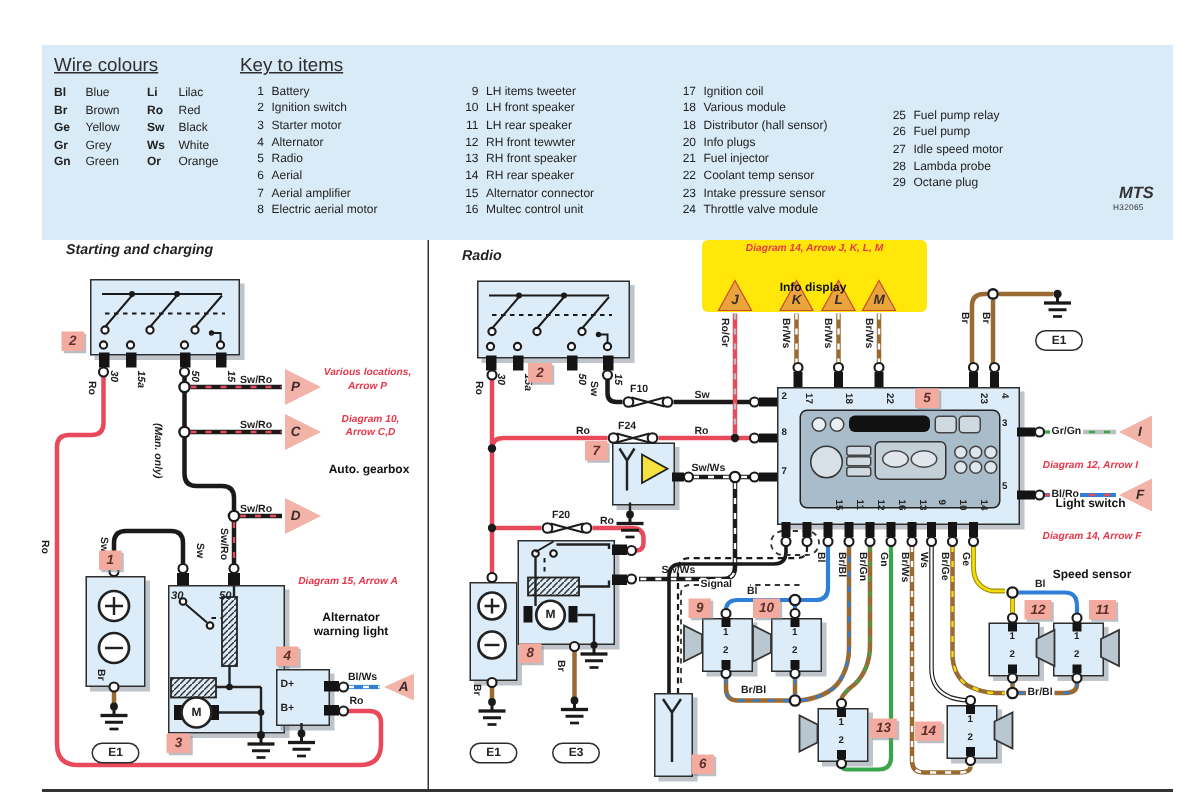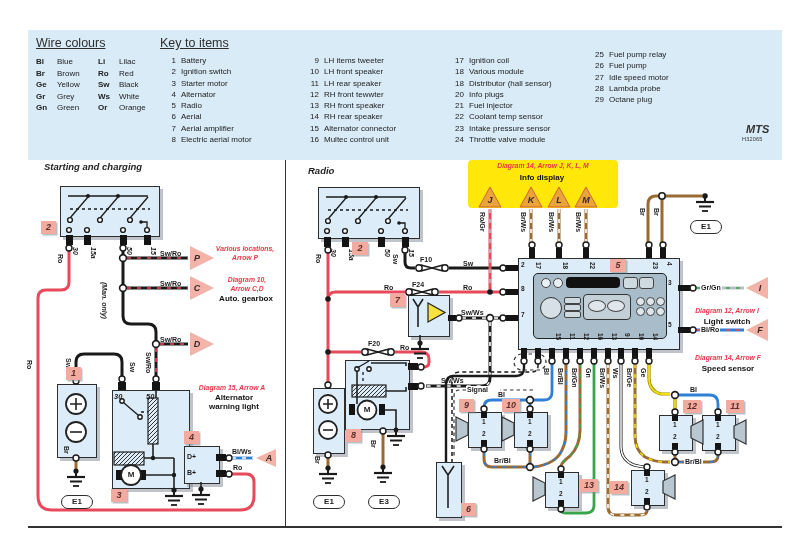--- a/index.html
+++ b/index.html
@@ -26,21 +26,21 @@
 .wlb{background:#fff;padding:0 1px;}
 .vl{position:absolute;z-index:3;font:bold 7px/1 "Liberation Sans",sans-serif;color:#1c1c1c;white-space:nowrap;transform-origin:0 0;transform:rotate(90deg);}
 .term{position:absolute;z-index:3;font:italic bold 7px/1 "Liberation Sans",sans-serif;color:#222;white-space:nowrap;transform-origin:0 0;transform:rotate(90deg);}
 .vpin{position:absolute;z-index:3;font:bold 6.5px/1 "Liberation Sans",sans-serif;color:#222;white-space:nowrap;transform-origin:0 0;transform:rotate(90deg);}
 .pin{position:absolute;z-index:3;font:bold 6.5px/1 "Liberation Sans",sans-serif;color:#222;white-space:nowrap;}
 .snum{position:absolute;z-index:3;font:italic bold 7.5px/1 "Liberation Sans",sans-serif;color:#222;}
 .badge{position:absolute;z-index:4;background:var(--badge);color:#5c2f2b;font:italic bold 9px/1 "Liberation Sans",sans-serif;display:flex;align-items:center;justify-content:center;box-shadow:1.5px 1.5px 0 rgba(125,138,150,.55);}
 .pill{position:absolute;z-index:3;width:30px;border:1.4px solid #2e2e2e;border-radius:8px;background:#fff;font:bold 8px/1 "Liberation Sans",sans-serif;color:#222;text-align:center;padding:2px 0;}
 .alet{position:absolute;z-index:4;font:italic bold 9px/1 "Liberation Sans",sans-serif;color:#3a2a28;transform:translate(-50%,-50%);}
 .ccr{position:absolute;z-index:3;font:italic bold 6.8px/1 "Liberation Sans",sans-serif;color:var(--callout-red);transform:translateX(-50%);white-space:nowrap;}
-.ccb{position:absolute;z-index:3;font:bold 8px/1 "Liberation Sans",sans-serif;color:#111;transform:translateX(-50%);white-space:nowrap;}
+.ccb{position:absolute;z-index:3;font:bold 8px/1 "Liberation Sans",sans-serif;color:#111;transform:translateX(-50%);white-space:nowrap;margin-top:14px;}
 .sect{position:absolute;z-index:3;font:italic bold 9.5px/1 "Liberation Sans",sans-serif;color:#222;white-space:nowrap;}
 .mlet{position:absolute;z-index:3;font:bold 8px/1 "Liberation Sans",sans-serif;color:#222;transform:translate(-50%,-50%);}
 .rf{position:absolute;}
 
 path{fill:none;}
 .wb{stroke:#1a1a1a;stroke-width:3;}
 .wr{stroke:var(--red);stroke-width:3;}
 .wbr{stroke:var(--brown);stroke-width:3;}
 .wbl{stroke:var(--blue);stroke-width:2.8;}
 .wgn{stroke:var(--green);stroke-width:2.8;}
@@ -211,21 +211,21 @@
       </div>
         <div class="krow">
         <span class="knum">23</span>
         <span class="ktxt">Intake pressure sensor</span>
       </div>
         <div class="krow">
         <span class="knum">24</span>
         <span class="ktxt">Throttle valve module</span>
       </div>
       </div>
-    <div class="abs" style="left:560px;top:20px;">
+    <div class="abs" style="left:560px;top:42px;">
 
     <div class="krow">
         <span class="knum">25</span>
         <span class="ktxt">Fuel pump relay</span>
       </div>
         <div class="krow">
         <span class="knum">26</span>
         <span class="ktxt">Fuel pump</span>
       </div>
         <div class="krow">

